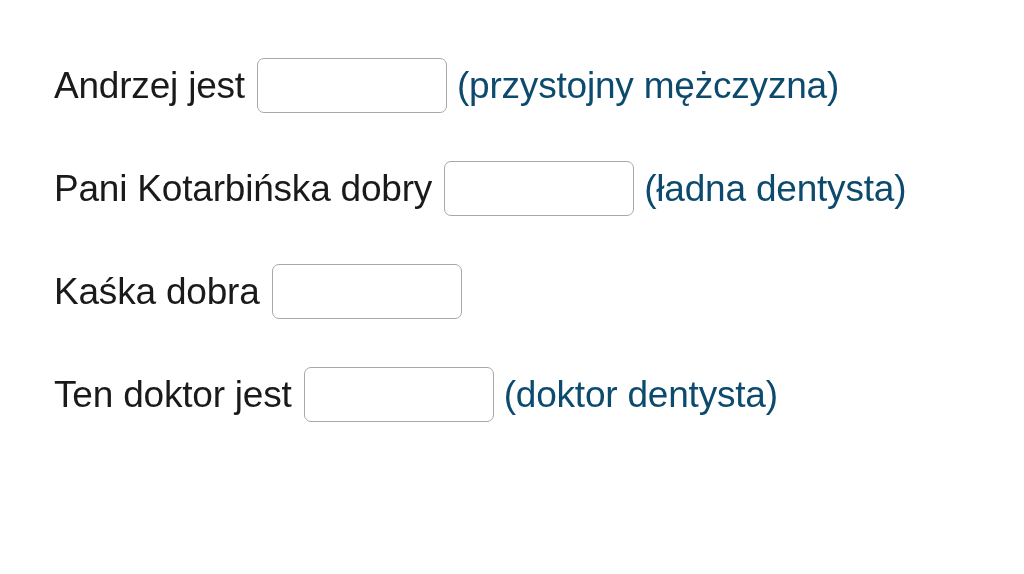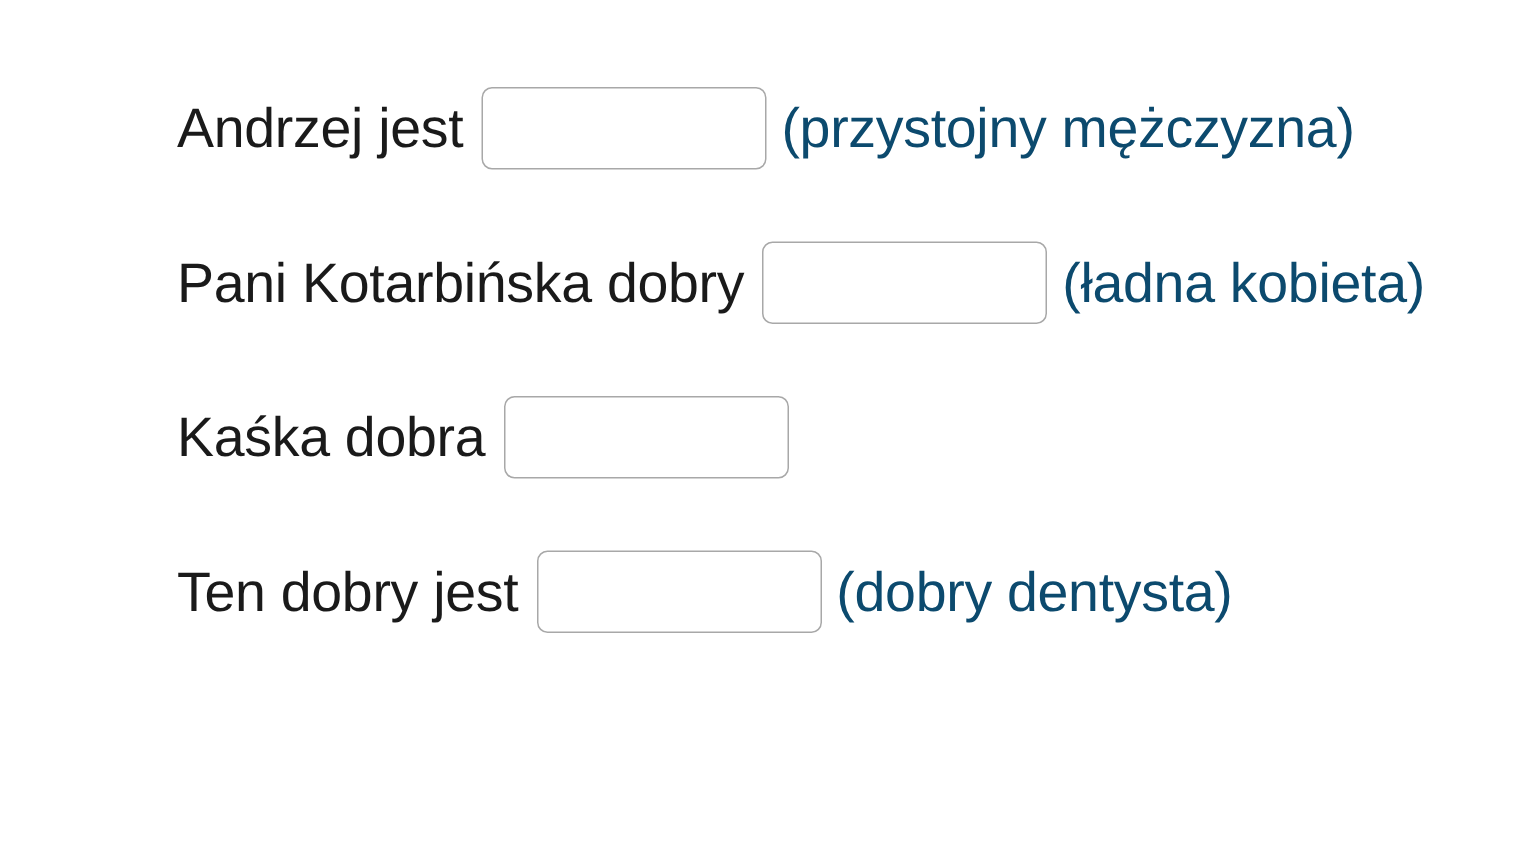--- a/index.html
+++ b/index.html
@@ -20,21 +20,21 @@
     width: 1024px;
     height: 574px;
     padding-top: 34px;
     box-sizing: border-box;
   }
 
   .exercise-row {
     display: flex;
     align-items: center;
     height: 103px;
-    padding-left: 118px;
+    padding-left: 54px;
     box-sizing: border-box;
   }
 
   .prompt-text {
     font-size: 37px;
     line-height: 1;
     letter-spacing: -0.2px;
     white-space: pre;
     color: #1a1a1a;
   }
@@ -70,28 +70,28 @@
 
   <div class="exercise-row">
     <span class="prompt-text">Andrzej jest</span>
     <input class="answer-blank" type="text" placeholder="" style="">
     <span class="hint-text">(przystojny mężczyzna)</span>
   </div>
 
   <div class="exercise-row">
     <span class="prompt-text">Pani Kotarbińska dobry</span>
     <input class="answer-blank" type="text" placeholder="" style="">
-    <span class="hint-text">(ładna kobieta)</span>
+    <span class="hint-text">(ładna dentysta)</span>
   </div>
 
 
   <div class="exercise-row">
     <span class="prompt-text">Kaśka dobra</span>
     <input class="answer-blank" type="text" placeholder="" style="">
   </div>
 
   <div class="exercise-row">
-    <span class="prompt-text">Ten dobry jest</span>
+    <span class="prompt-text">Ten doktor jest</span>
     <input class="answer-blank" type="text" placeholder="" style="">
-    <span class="hint-text">(dobry dentysta)</span>
+    <span class="hint-text">(doktor dentysta)</span>
   </div>
 
 </div>
 
 </body></html>

